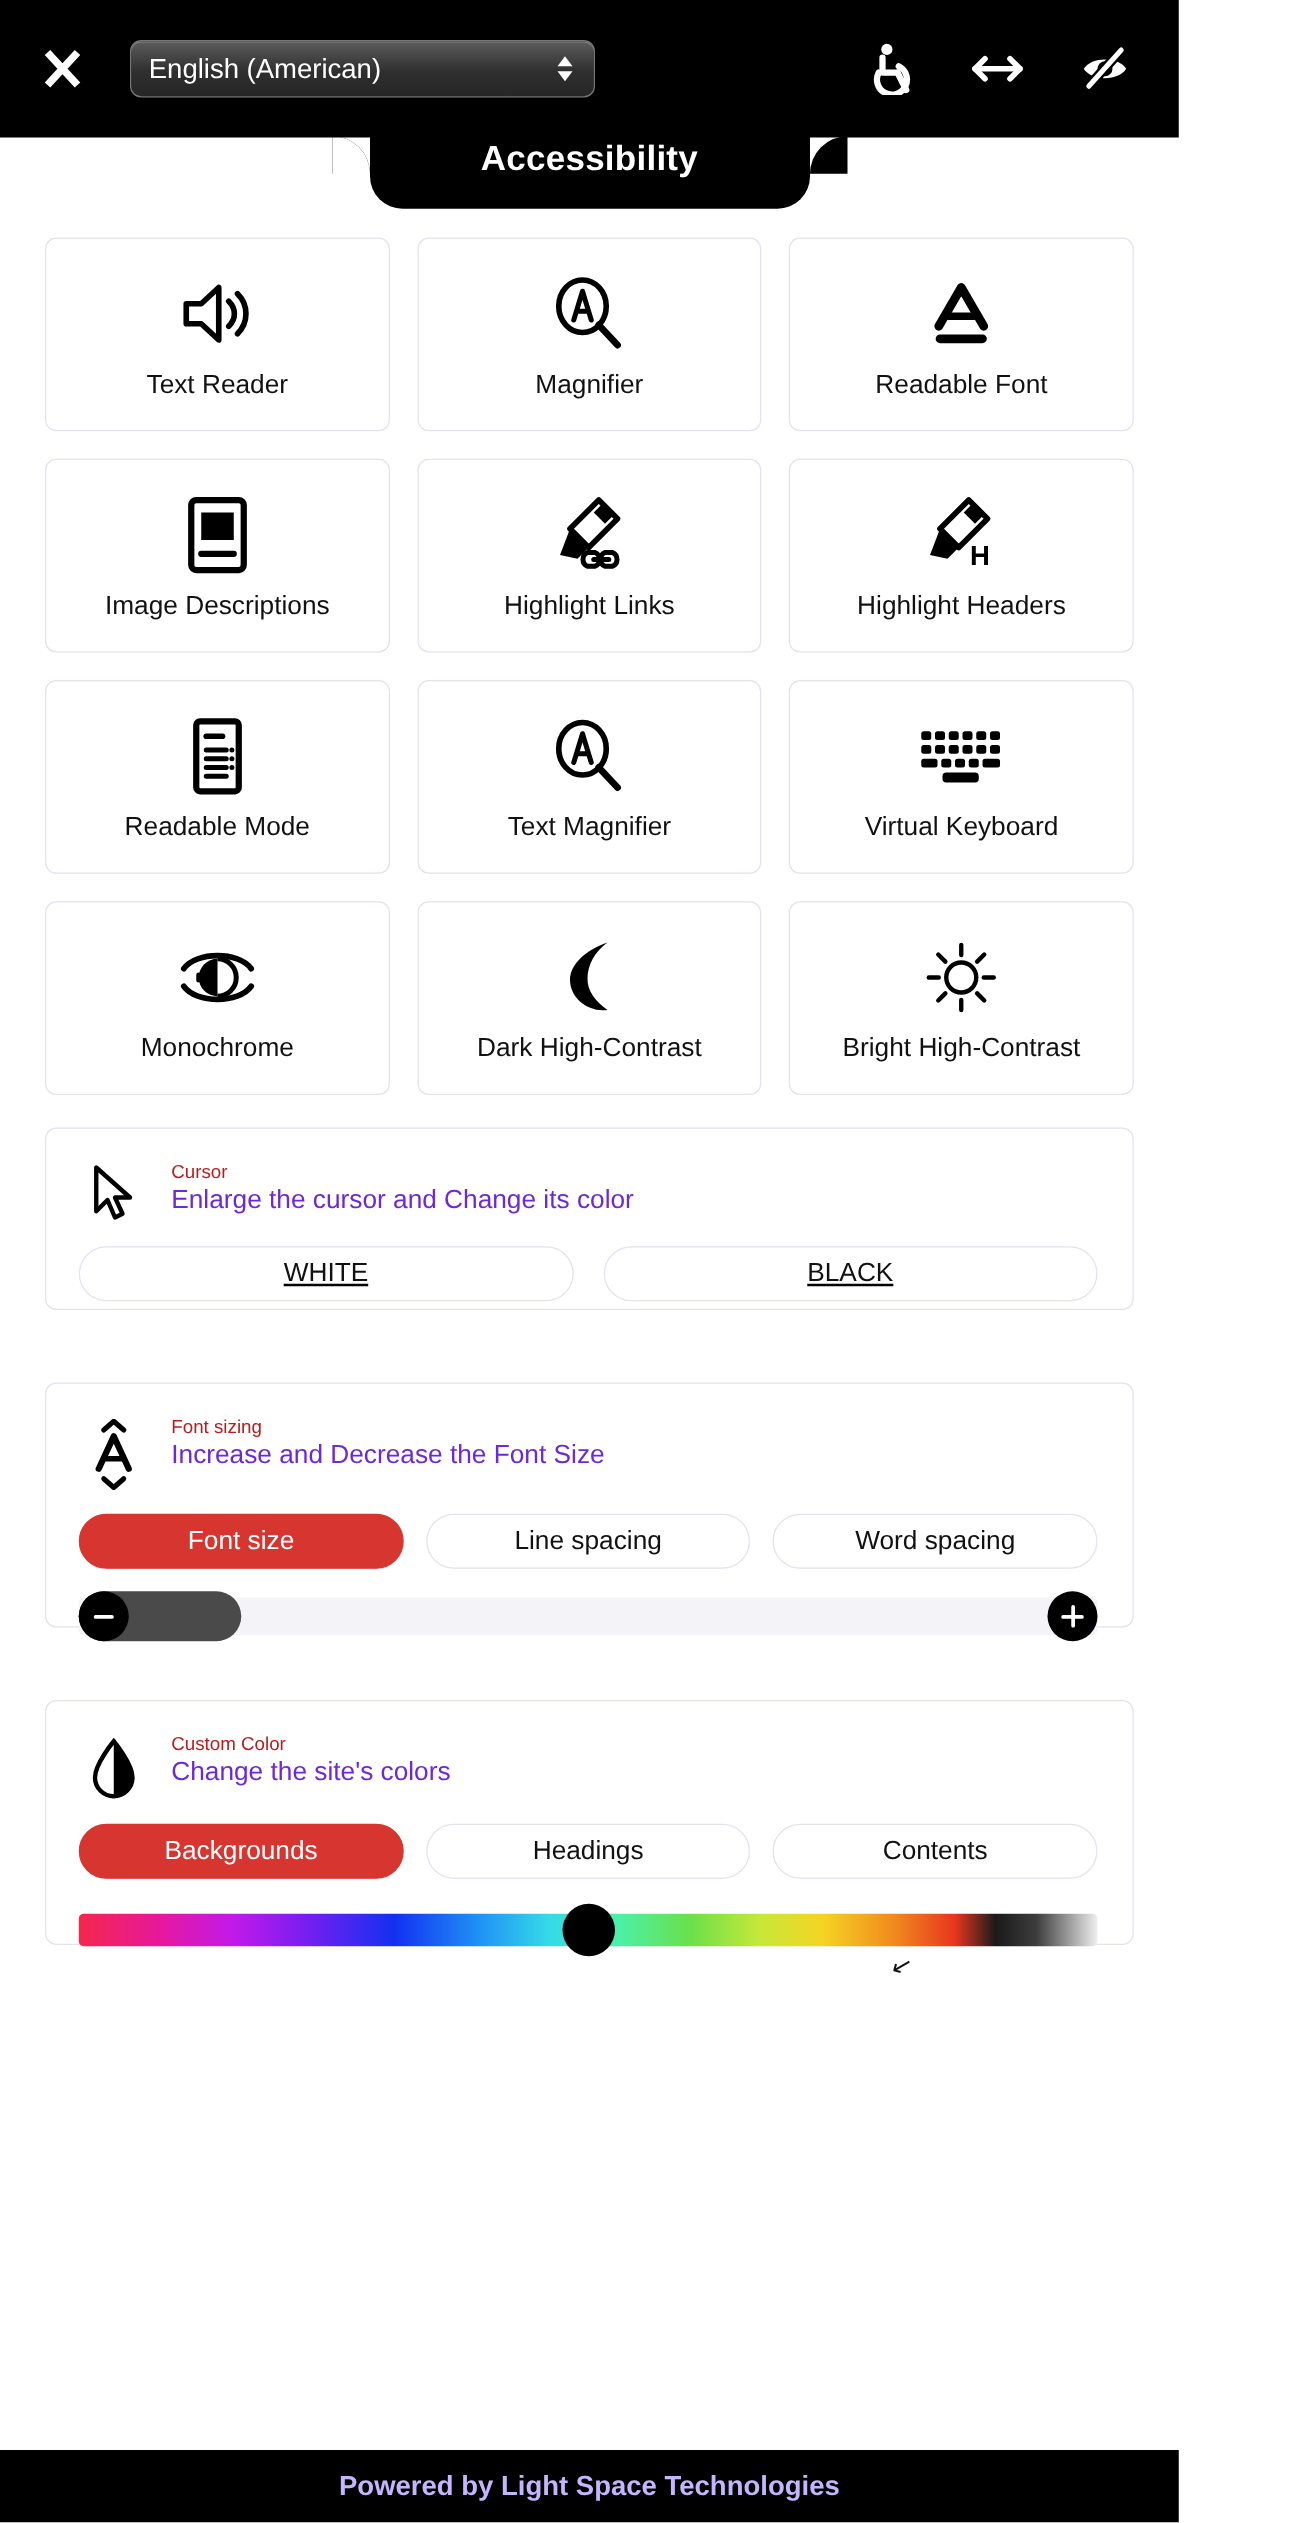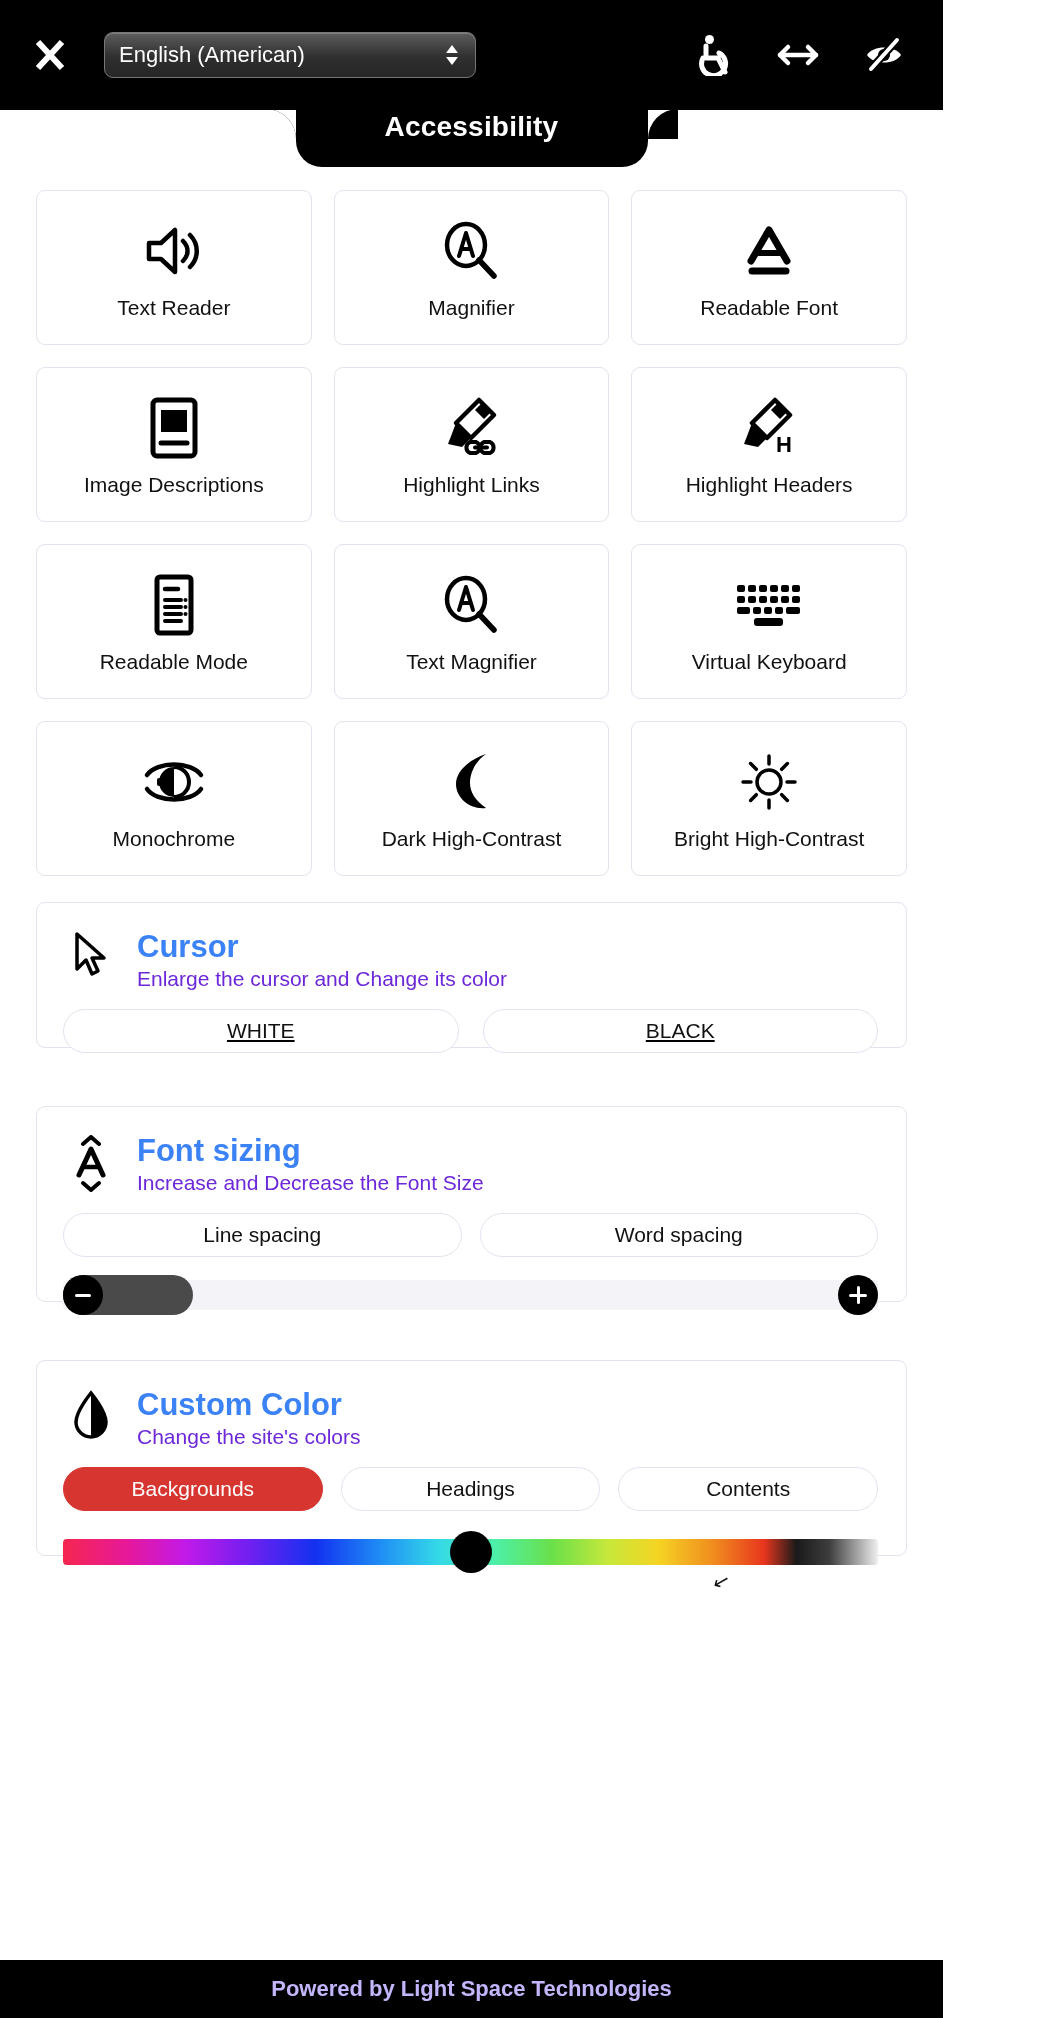--- a/index.html
+++ b/index.html
@@ -207,23 +207,23 @@
   .panel-icon {
     width: 56px;
     flex: 0 0 auto;
     display: flex;
     align-items: center;
     justify-content: center;
     padding-top: 2px;
   }
   .panel-titles { display: flex; flex-direction: column; gap: 2px; }
   .panel-title {
-    font-size: 31px;
-    font-weight: bold;
-    color: #3b82f6;
+    font-size: 15px;
+    font-weight: normal;
+    color: #b91c1c;
   }
   .panel-sub {
     font-size: 21px;
     color: #6d28d9;
   }
 
   .pill-row {
     display: flex;
     gap: 18px;
     margin-top: 18px;
@@ -618,20 +618,21 @@
             <path d="M14 32 L28 32" stroke="#000" stroke-width="4.5" stroke-linecap="round"></path>
             <path d="M13 48 L21 55 L29 48" fill="none" stroke="#000" stroke-width="4" stroke-linecap="round" stroke-linejoin="round"></path>
           </svg>
         </div>
         <div class="panel-titles">
           <div class="panel-title">Font sizing</div>
           <div class="panel-sub">Increase and Decrease the Font Size</div>
         </div>
       </div>
       <div class="pill-row">
+        <div class="pill active">Font size</div>
         <div class="pill">Line spacing</div>
         <div class="pill">Word spacing</div>
       </div>
       <div class="slider-row">
         <div class="slider-track"></div>
         <div class="slider-fill" style="width: 16%;"></div>
         <div class="slider-knob-minus">
           <div class="bar"></div>
         </div>
         <div class="slider-plus">

